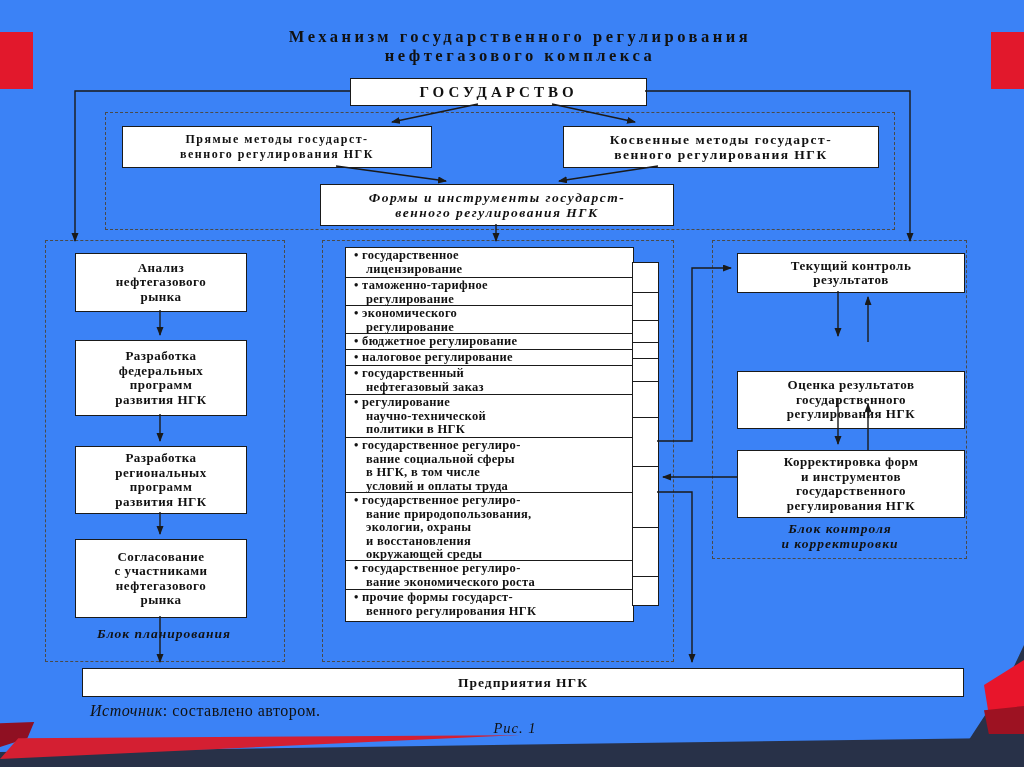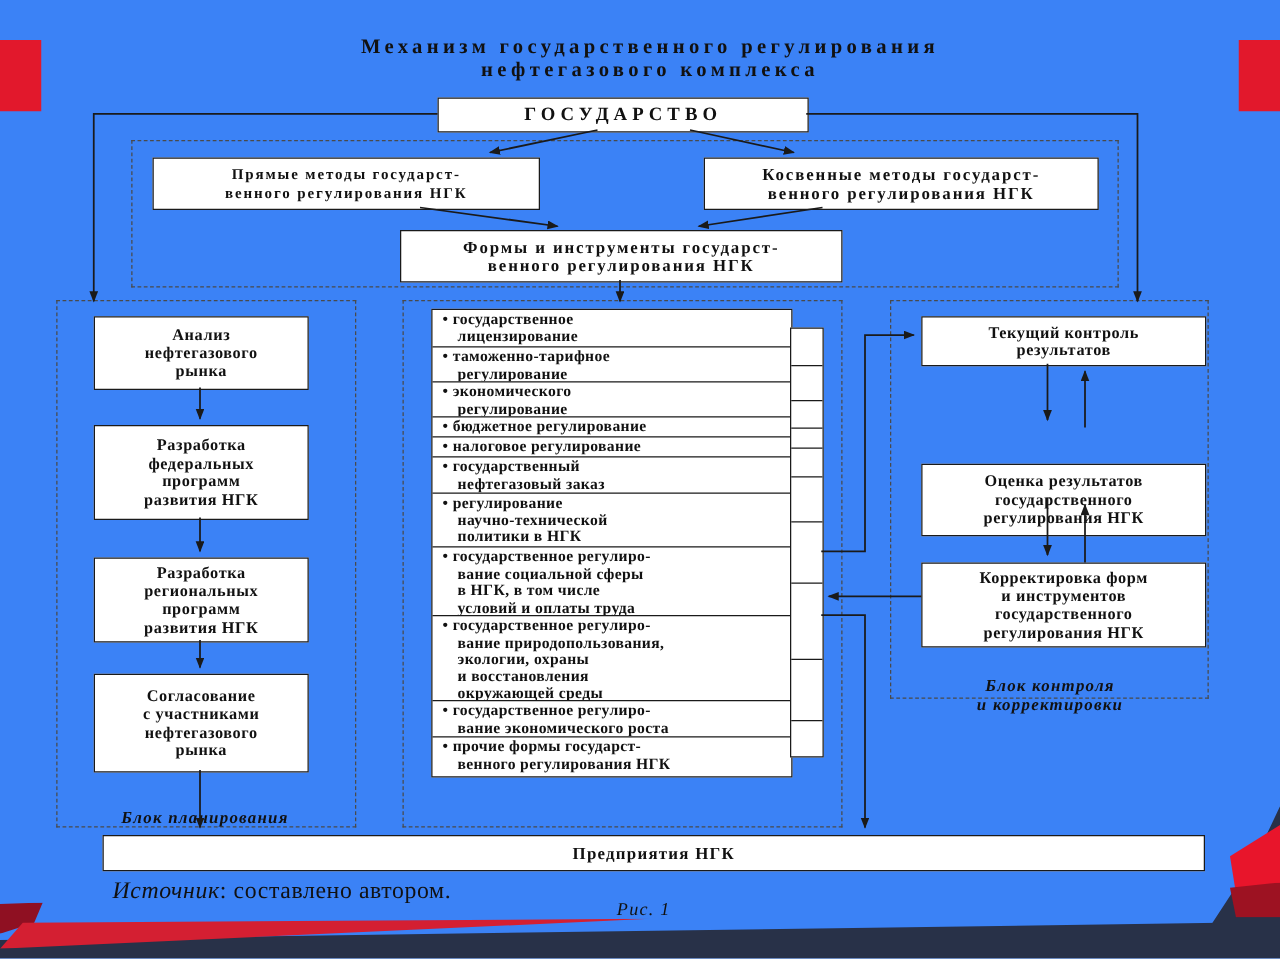--- a/index.html
+++ b/index.html
@@ -7,41 +7,41 @@
          font-family:"Liberation Serif","DejaVu Serif",serif;color:#111;}
   .abs{position:absolute;}
   .box{position:absolute;background:#fff;border:1.4px solid #1a1a1a;display:flex;
        align-items:center;justify-content:center;text-align:center;font-weight:bold;z-index:3;}
   .pre{white-space:pre-line;}
   .dashed{position:absolute;border:1.5px dashed #4a4a4a;z-index:2;background:transparent;}
 
   
   #title{left:212px;top:27px;width:616px;text-align:center;font-weight:bold;
          font-size:16.5px;line-height:19px;letter-spacing:3.5px;z-index:3;}
-  #source-note{left:90px;top:702px;font-size:19px;letter-spacing:.5px;z-index:3;}
+  #source-note{left:90px;top:702px;font-size:16px;letter-spacing:.5px;z-index:3;}
   #source-note .it{font-style:italic;}
   #fig-caption{left:430px;top:720px;width:170px;text-align:center;font-style:italic;
                font-size:14.5px;letter-spacing:1px;z-index:3;}
 
   
   #state-box{left:350px;top:78px;width:295px;height:26px;font-size:15px;letter-spacing:4px;}
   #direct-box{left:122px;top:126px;width:308px;height:40px;font-size:12px;line-height:15px;letter-spacing:1.5px;}
   #indirect-box{left:563px;top:126px;width:314px;height:40px;font-size:13.5px;line-height:15px;letter-spacing:1.5px;}
-  #forms-box{left:320px;top:184px;width:352px;height:40px;font-size:13.5px;line-height:15px;letter-spacing:1.5px;}
+  #forms-box{left:320px;top:184px;width:352px;height:40px;font-size:13.5px;line-height:15px;letter-spacing:1.5px;font-style:italic;}
   #methods-container{left:105px;top:112px;width:788px;height:116px;}
 
   
   #planning-container{left:45px;top:240px;width:238px;height:420px;}
   .pstep{left:75px;width:170px;font-size:13px;line-height:14.5px;letter-spacing:.5px;}
   #pstep0{top:253px;height:57px;}
   #pstep1{top:340px;height:74px;}
   #pstep2{top:446px;height:66px;}
   #pstep3{top:539px;height:77px;}
   .block-label{position:absolute;font-weight:bold;font-style:italic;font-size:13.5px;
-               line-height:15px;text-align:center;letter-spacing:1px;z-index:3;margin-top:20px;}
+               line-height:15px;text-align:center;letter-spacing:1px;z-index:3;}
   #planning-label{left:55px;top:626px;width:218px;}
 
   
   #regulation-container{left:322px;top:240px;width:350px;height:420px;}
   #reg-list{left:345px;top:247px;width:287px;height:373px;border:1.4px solid #1a1a1a;
             background:#fff;z-index:3;}
   #reg-list ul{list-style:none;margin:0;padding:0;}
   #reg-list li{box-sizing:border-box;border-bottom:1px solid #1a1a1a;font-weight:bold;
                font-size:12.5px;line-height:13.5px;letter-spacing:.3px;
                padding:1px 4px 0 20px;text-indent:-12px;white-space:pre-line;overflow:hidden;}

